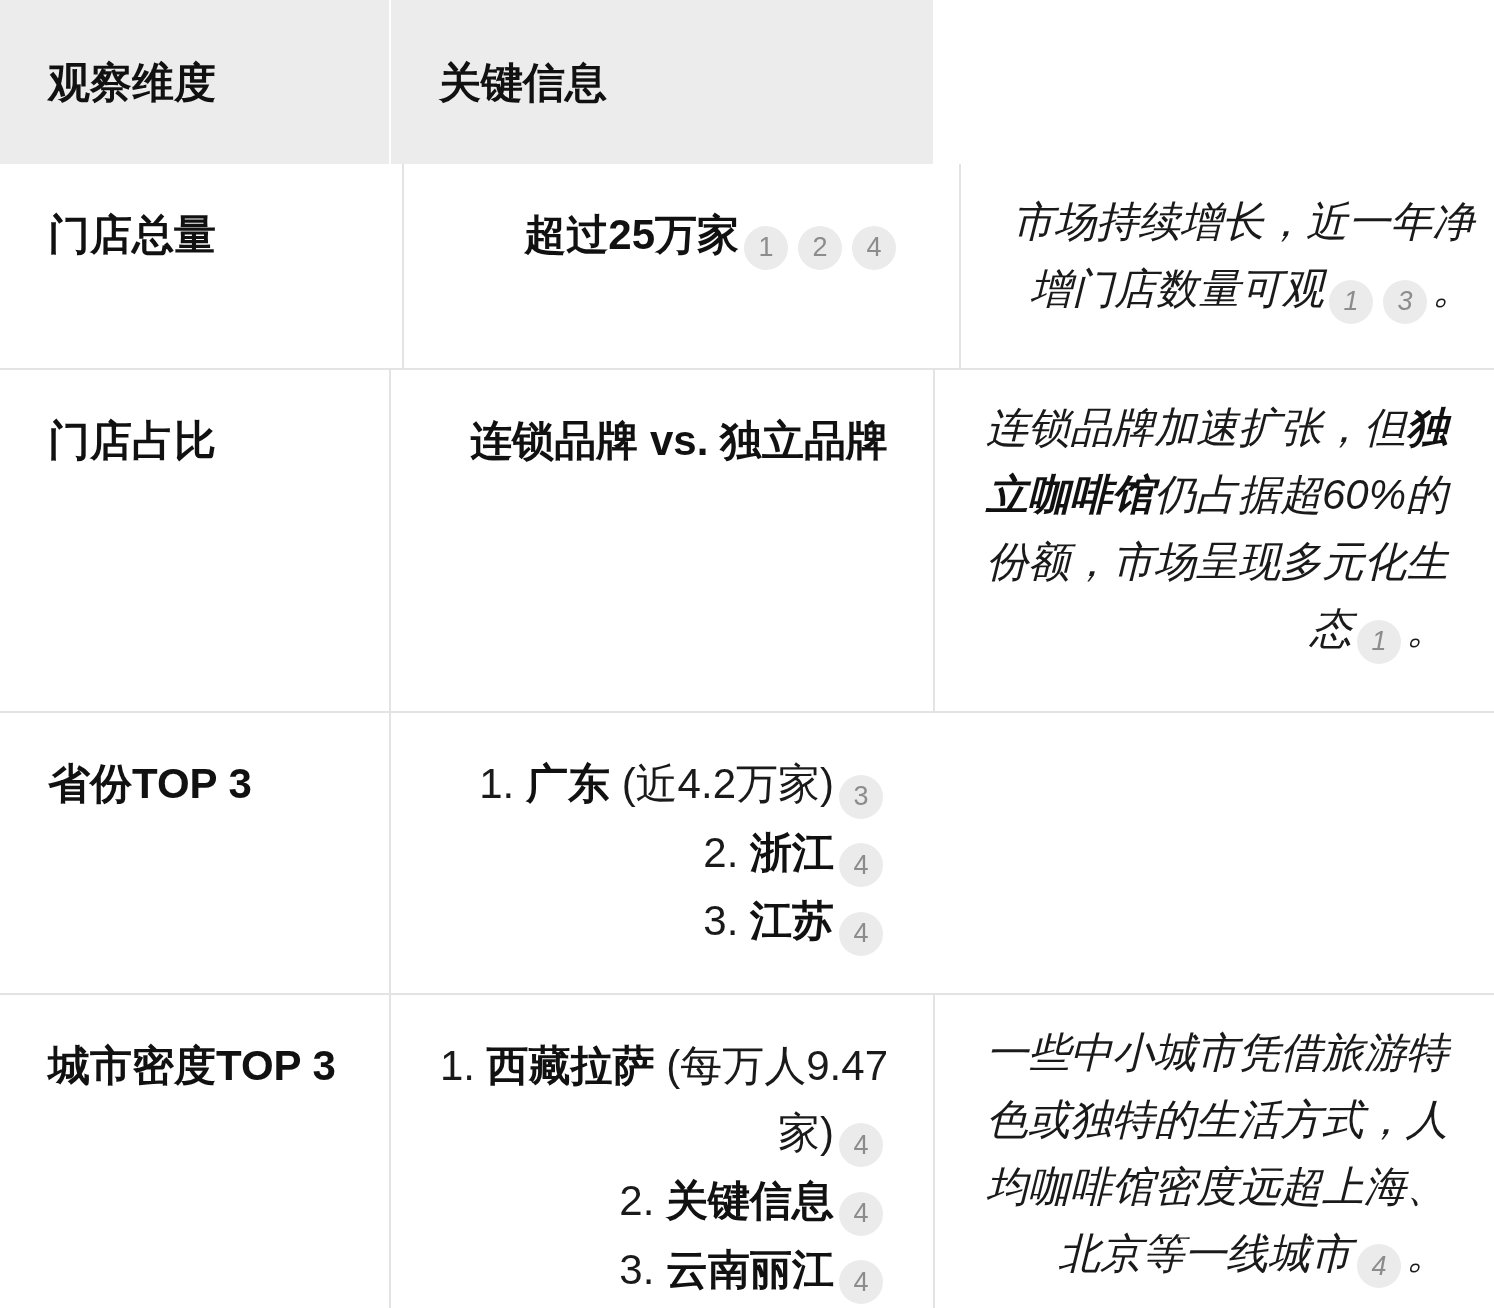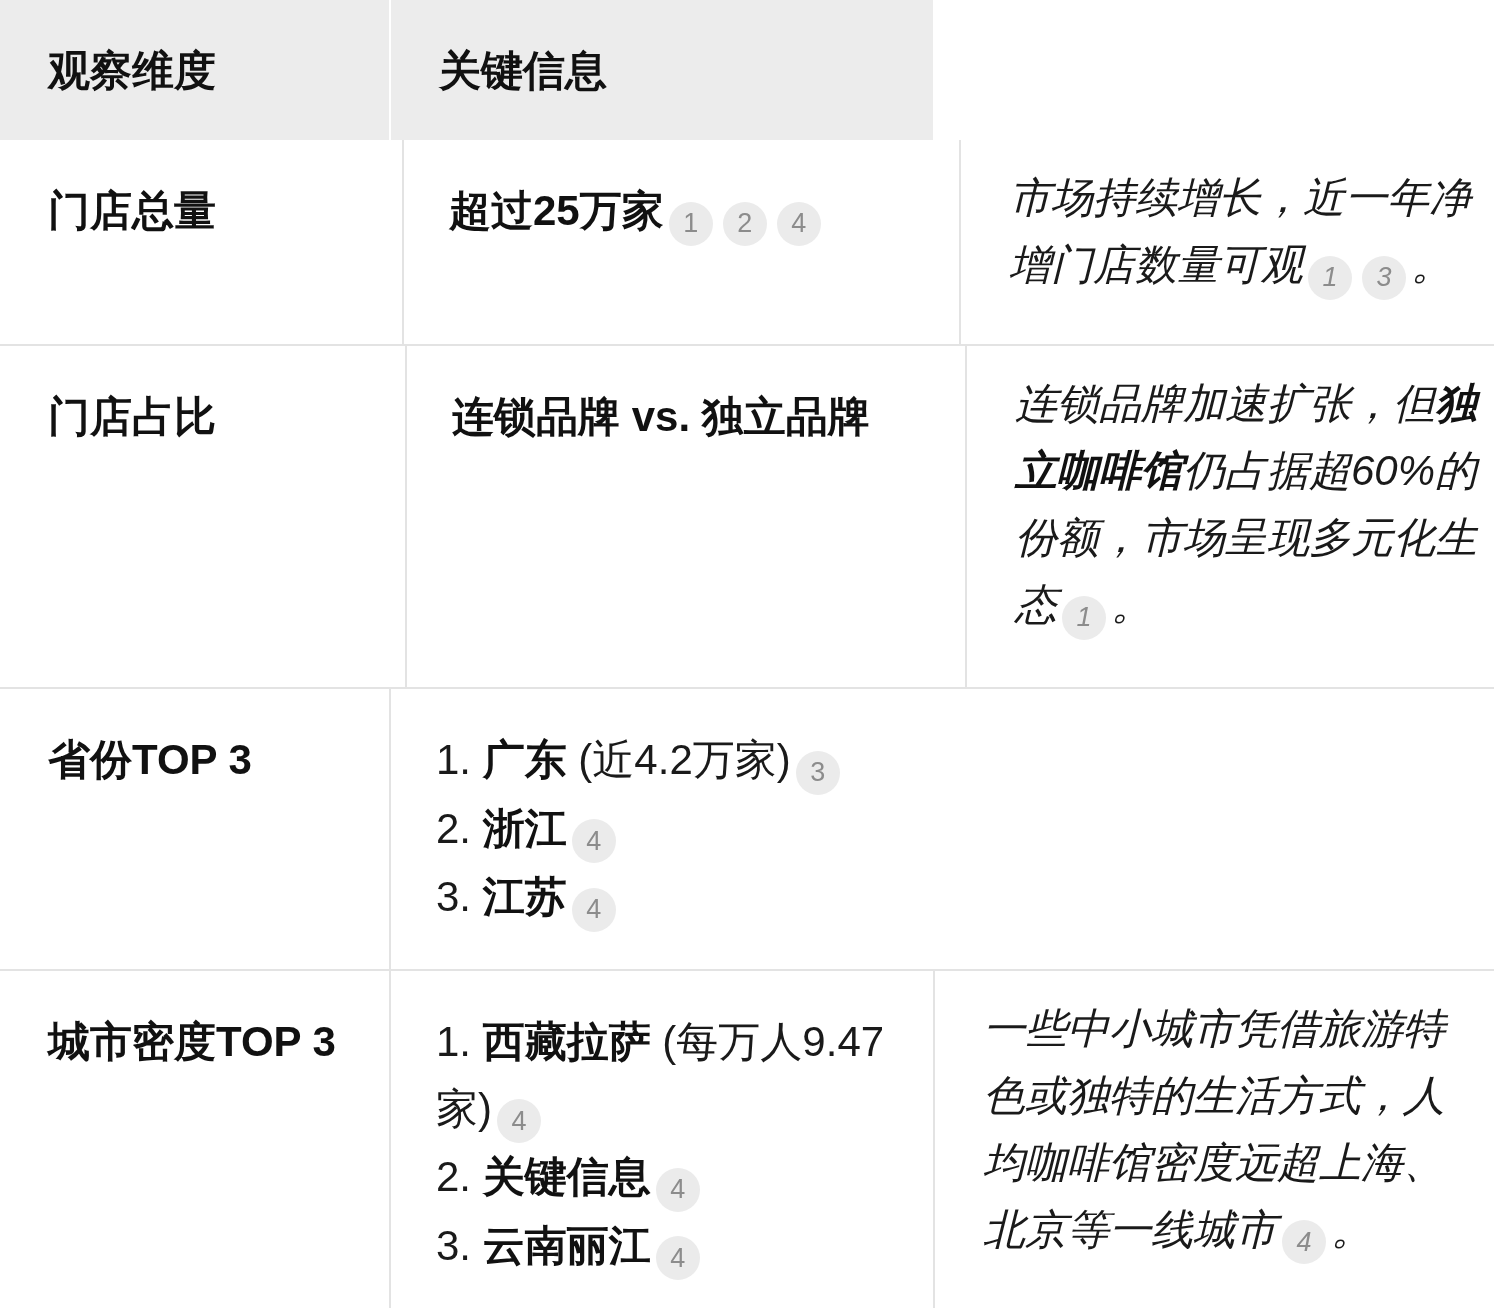--- a/index.html
+++ b/index.html
@@ -25,34 +25,34 @@
     box-sizing: border-box;
     font-size: 42px;
     line-height: 67px;
     padding: 37px 46px 37px 48px;
   }
   .col-core { padding: 37px 45px 37px 45px; }
   .col-key  { padding: 24px 46px 37px 48px; font-style: italic; }
   
   .row.header .cell {
     background: #ececec;
-    height: 140px;
+    height: 164px;
     display: flex;
     align-items: center;
     padding-top: 0;
     padding-bottom: 0;
     font-weight: bold;
     color: #111111;
   }
   .row.header .cell + .cell { border-left: 2px solid #ffffff; }
   
-  .row.body .cell + .cell { border-left: 2px solid #e3e3e3; }
+  .row.body .cell + .cell { border-left: 2px solid #e3e3e3; text-align: right; }
   .row.body + .row.body { border-top: 2px solid #e3e3e3; }
   .body-row-1 { min-height: 204px; gap: 13px; }
-  .body-row-2 { min-height: 341px; gap: 16px; }
+  .body-row-2 { min-height: 341px; }
   .body-row-3 { min-height: 274px; }
   .body-row-4 { min-height: 340px; }
   .bold { font-weight: bold; color: #111111; }
   .badge {
     display: inline-flex;
     width: 44px;
     height: 44px;
     border-radius: 50%;
     background: #ebebeb;
     color: #8c8c8c;

